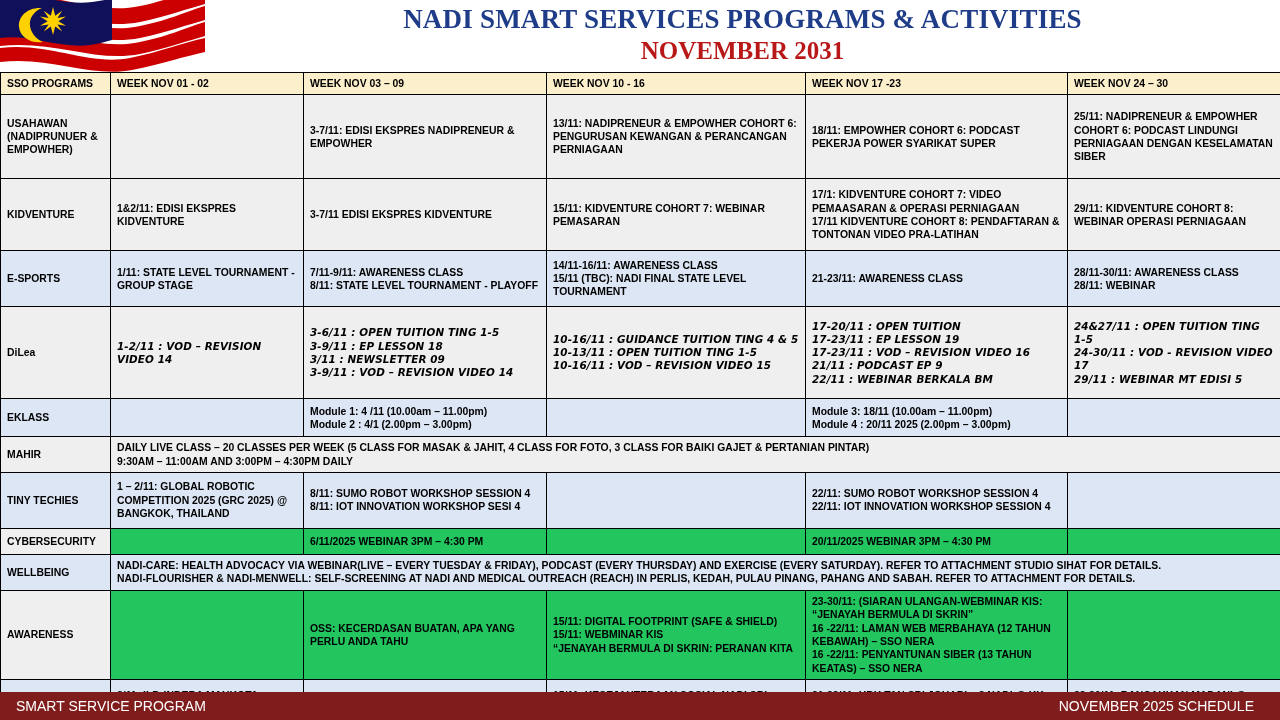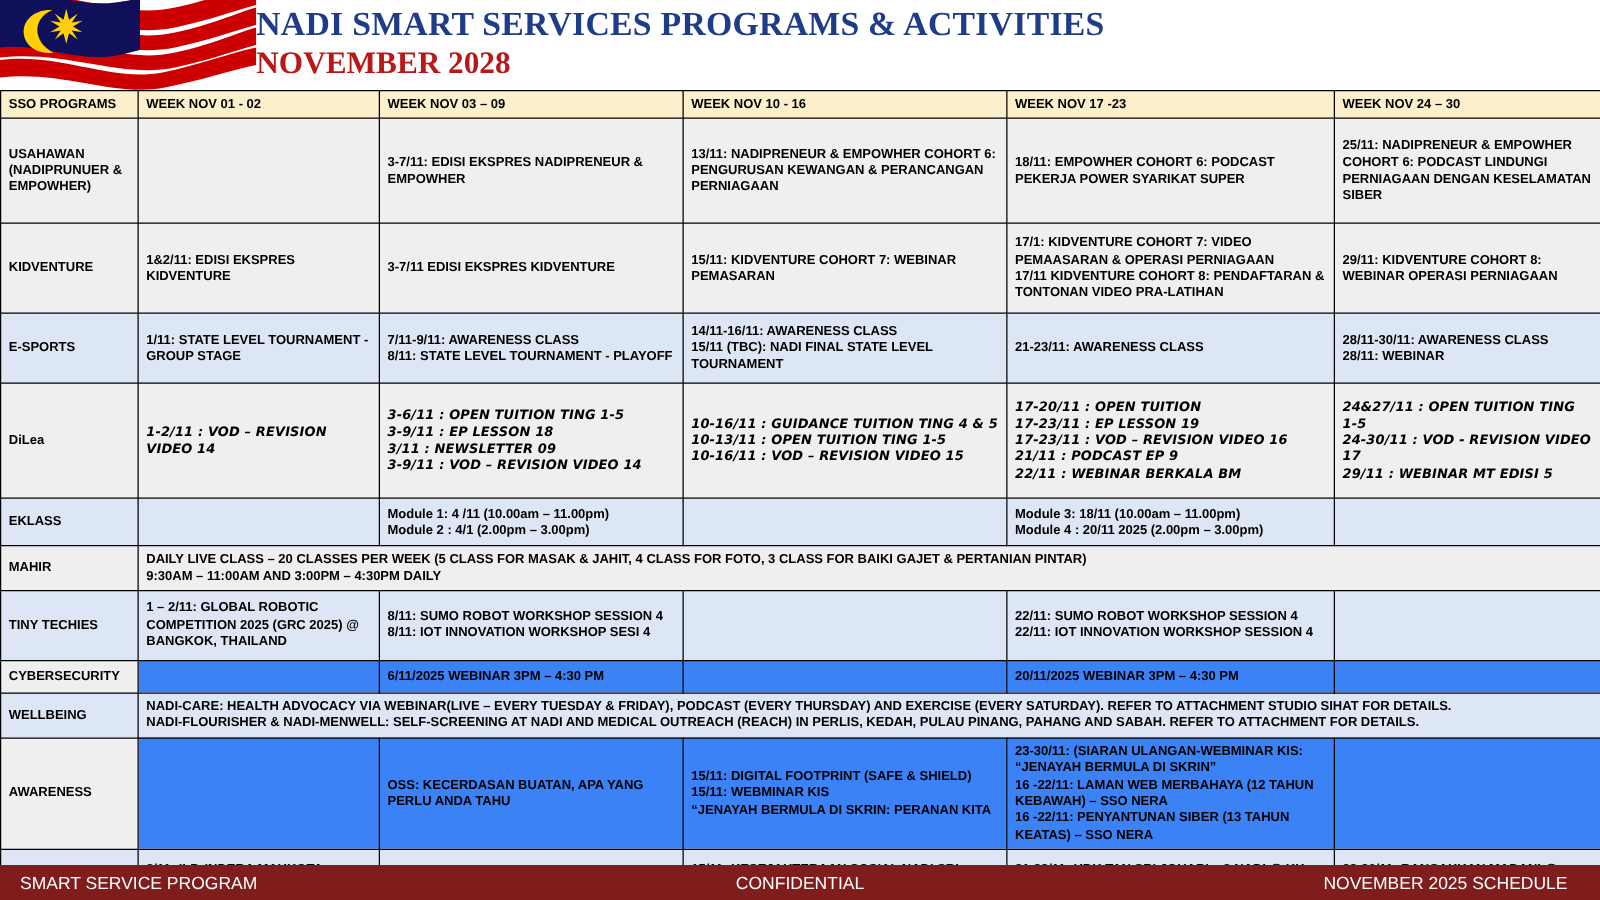--- a/index.html
+++ b/index.html
@@ -9,21 +9,21 @@
     font-family:"Liberation Sans","DejaVu Sans",sans-serif;
     color:#000;
   }
   #page{position:relative;width:1280px;height:720px;}
 
   
   .header{position:relative;height:72px;width:1280px;background:#fff;}
   .flag{position:absolute;left:0;top:0;width:205px;height:72px;overflow:hidden;}
   .flag svg{display:block;}
   .titles{position:absolute;left:205px;top:0;width:1075px;height:72px;
-          display:flex;flex-direction:column;align-items:flex-start;justify-content:flex-start;
+          display:flex;flex-direction:column;align-items:center;justify-content:flex-start;
           padding-top:4px;box-sizing:border-box;}
   .title-main{font-family:"Liberation Serif","DejaVu Serif",serif;font-weight:bold;
               font-size:27px;letter-spacing:.2px;color:#1F3C88;line-height:1.15;white-space:nowrap;}
   .title-sub{font-family:"Liberation Serif","DejaVu Serif",serif;font-weight:bold;
              font-size:25px;color:#B81818;line-height:1.15;margin-top:2px;}
 
   
   table.sched{border-collapse:collapse;table-layout:fixed;width:1280px;}
   table.sched td,table.sched th{
     border:1px solid #000;
@@ -42,21 +42,21 @@
     height:22px;
     padding:2px 4px;
   }
   td.prog{
     text-align:left;
     font-size:11px;
     padding-left:8px;
   }
   tr.gray td{background:#EFEFEF;}
   tr.blue td{background:#DCE6F4;}
-  tr.gray td.white{background:#3b82f6;}
+  tr.gray td.white{background:#22c55e;}
   td.merged{text-align:center;}
   td.dilea-cell{
     font-family:"DejaVu Sans",sans-serif;
     font-style:italic;
     font-weight:normal;
     font-size:11px;
     line-height:1.3;
     letter-spacing:.1px;
   }
   td.prog-dilea{font-size:11px;font-weight:bold;}
@@ -111,21 +111,21 @@
             <g fill="#FFD100">
               <path d="M0,-13 L2.2,-4.2 L9.2,-9.2 L4.4,-2 L13,-3.5 L5.4,1.2 L13,5.8 L4.4,4.4 L9.2,11.6 L2.2,6.6 L0,15 L-2.2,6.6 L-9.2,11.6 L-4.4,4.4 L-13,5.8 L-5.4,1.2 L-13,-3.5 L-4.4,-2 L-9.2,-9.2 L-2.2,-4.2 Z"></path>
               <circle cx="0" cy="1" r="5"></circle>
             </g>
           </g>
         </g>
       </svg>
     </div>
     <div class="titles">
       <div class="title-main">NADI SMART SERVICES PROGRAMS &amp; ACTIVITIES</div>
-      <div class="title-sub">NOVEMBER 2028</div>
+      <div class="title-sub">NOVEMBER 2031</div>
     </div>
   </div>
 
   <table class="sched">
     <colgroup>
       <col class="c0">
         <col class="c1">
         <col class="c2">
         <col class="c3">
         <col class="c4">
@@ -291,17 +291,16 @@
         <td>15/11: KESEJAHTERAAN SOSIAL NADI SRI SABAH, KL (DATO’ SERI WAN AZIZAH)</td>
         <td>21-22/11: HBK TAN SRI JOHARI – 3 NADI @ KK SABAH.</td>
         <td class="merged">28-30/11: RANCAKKAN MADANI @ KLCC</td>
       </tr>
 
     </tbody>
   </table>
 
   <div class="footer">
     <span class="f-left">SMART SERVICE PROGRAM</span>
-    <span class="f-center">CONFIDENTIAL</span>
     <span class="f-right">NOVEMBER 2025 SCHEDULE</span>
   </div>
 
 </div>
 
 </body></html>

